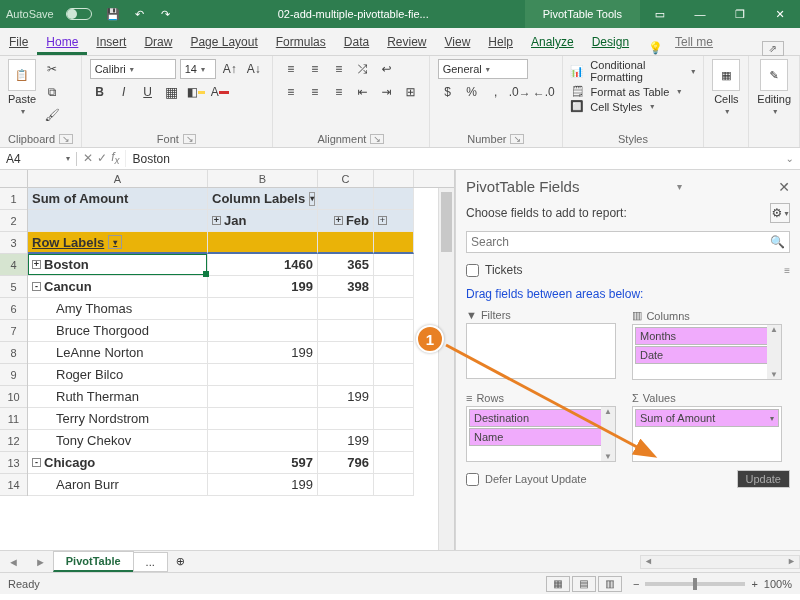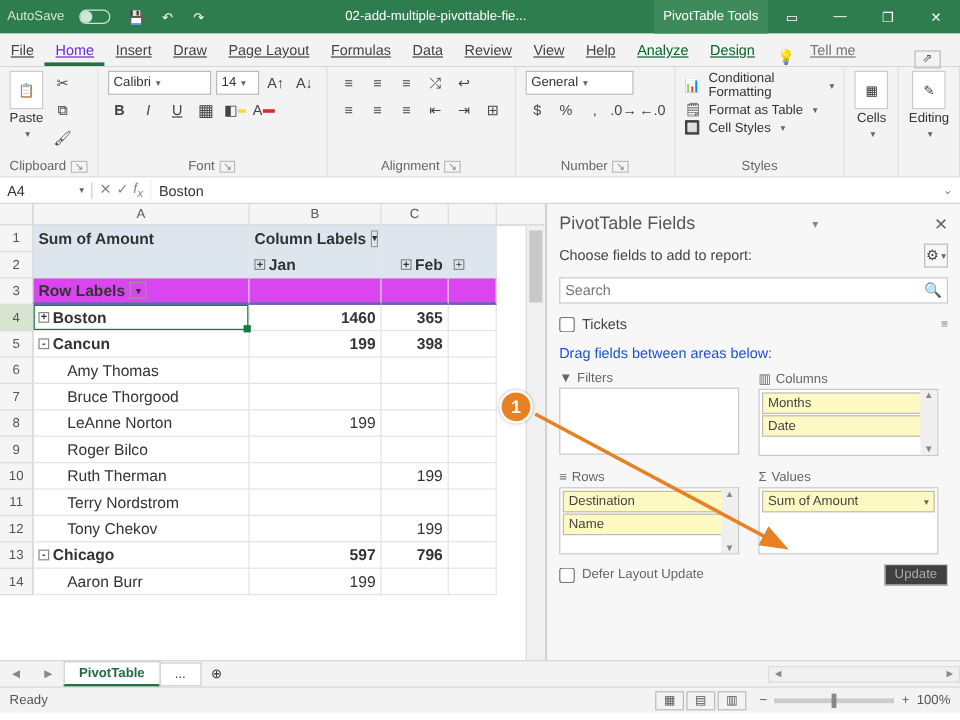--- a/index.html
+++ b/index.html
@@ -5,21 +5,21 @@
   * { box-sizing: border-box; margin: 0; padding: 0; font-family: "Segoe UI", Arial, sans-serif; }
   body { background:#fff; font-size:12px; color:#333; width:800px; height:600px; overflow:hidden; position:relative; }
   
   .titlebar { background:#2e7d4f; height:28px; display:flex; align-items:center; color:#fff; font-size:11px; }
   .titlebar .autosave { padding:0 6px 0 6px; color:#cfe6d6; }
   .switch { display:inline-block; width:26px; height:12px; border:1px solid #cfe6d6; border-radius:8px; position:relative; margin:0 6px; vertical-align:middle; }
   .switch::after { content:""; width:10px; height:10px; background:#cfe6d6; border-radius:50%; position:absolute; left:0; top:0; }
   .qat { display:flex; gap:10px; padding:0 8px; }
   .qat .ic { width:16px; height:16px; display:flex; align-items:center; justify-content:center; }
   .title-center { flex:1; text-align:center; white-space:nowrap; overflow:hidden; text-overflow:ellipsis; padding:0 6px;}
-  .ptt { background:#3e8a5a; padding:6px 8px; height:28px; display:flex; align-items:center; font-size:11px; }
+  .ptt { background:#3e8a5a; padding:6px 18px; height:28px; display:flex; align-items:center; font-size:11px; }
   .winbtn { width:40px; height:28px; display:flex; align-items:center; justify-content:center; }
   .winctrl { display:flex; align-items:center; }
   
   .tabs { background:#f3f3f3; border-bottom:1px solid #d6d6d6; height:28px; display:flex; align-items:flex-end; font-size:12px; }
   .tab { padding:6px 9px; color:#444; cursor:default; white-space:nowrap;text-decoration:underline;}
   .tab.active { color:#6d28d9; border-bottom:3px solid #217346; padding-bottom:3px; font-weight:400; }
   .tab.ctx { color:#08632a; }
   .tab.ctx.design { color:#08632a; }
   .tell { color:#777; }
   .lightbulb { margin:0 3px 0 10px; }
@@ -54,40 +54,40 @@
   .colA{width:180px;} .colB{width:110px;} .colC{width:56px;} .colD{width:40px;}
   .gridrows { display:flex; }
   .rownums { width:28px; background:#f5f5f5; border-right:1px solid #ccc; }
   .rownum { height:22px; border-bottom:1px solid #ddd; text-align:center; font-size:11px; color:#555; line-height:22px;}
   .cells { position:relative; }
   .crow { display:flex; height:22px; }
   .cell { border-right:1px solid #e3e3e3; border-bottom:1px solid #e3e3e3; padding:0 4px; display:flex; align-items:center; font-size:13px; white-space:nowrap; overflow:hidden;}
   .bld { font-weight:bold; }
   .rt { justify-content:flex-end; }
   .pvhead { background:#dde6ef; }
-  .pvhead2 { background:#d946ef; border-bottom:2px solid #4f70aa !important; }
+  .pvhead2 { background:#eab308; border-bottom:2px solid #4f70aa !important;text-decoration:underline; }
   .expand-sq { display:inline-block; width:9px; height:9px; border:1px solid #888; text-align:center; line-height:7px; font-size:9px; margin-right:3px;}
   .ddsq { width:14px; height:14px; border:1px solid #999; display:inline-flex; align-items:center; justify-content:center; font-size:8px; margin-left:4px;}
   .sel { position:absolute; border:1.5px solid #107c41; pointer-events:none; }
   .sel-handle { position:absolute; width:6px; height:6px; background:#107c41; }
   .vscroll { position:absolute; right:0; top:18px; bottom:0; width:16px; background:#f0f0f0; border-left:1px solid #ddd;}
   .vscroll .thumb{ background:#c8c8c8; position:absolute; left:2px; right:2px; top:4px; height:60px;}
   
   .pane { width:345px; background:#f7f7f7; padding:8px 10px; display:flex; flex-direction:column; gap:8px; font-size:12px; color:#444; border-left:1px solid #d6d6d6;}
   .pane h2 { font-size:15px; color:#565656; font-weight:400; display:flex; align-items:center;gap:44px; }
   .pane h2 .spacer{flex:1;}
   .mini { font-size:10px; color:#888; }
   .searchbox { display:flex; align-items:center; border:1px solid #c8c8c8; background:#fff; height:22px; padding:0 4px;}
   .searchbox input { flex:1; border:none; outline:none; font-size:12px; color:#888;}
   .fieldrow { display:flex; align-items:center; gap:6px; padding:2px 0;}
   .areas { display:flex; flex-wrap:wrap; gap:12px 16px; }
   .area { width:150px; }
   .area-title { font-size:11px; color:#666; display:flex; align-items:center; gap:4px; margin-bottom:2px;}
   .area-box { border:1px solid #c8c8c8; background:#fff; height:56px; padding:2px; display:flex; flex-direction:column; gap:1px; position:relative;}
-  .pill { border:1px solid #bbb; background:#fef9c3; font-size:11px; padding:0 4px; height:18px; display:flex; align-items:center; justify-content:space-between;}
+  .pill { border:1px solid #bbb; background:#f0abfc; font-size:11px; padding:0 4px; height:18px; display:flex; align-items:center; justify-content:space-between;}
   .area-scroll{ position:absolute; right:0; top:0; bottom:0; width:14px; background:#efefef; display:flex; flex-direction:column; justify-content:space-between; align-items:center; font-size:8px; color:#888;}
   .defer { display:flex; align-items:center; gap:6px; font-size:11px; color:#666; }
   .updatebtn { margin-left:auto; border:1px solid #ccc; background:#404040; padding:2px 8px; color:#aaa; font-size:11px;}
   .closex { font-size:14px; color:#666;}
   
   .sheetbar { height:22px; border-top:1px solid #d6d6d6; background:#f3f3f3; display:flex; align-items:center; font-size:11px; }
   .navtri { padding:0 8px; color:#888; }
   .shtab { padding:3px 12px; border:1px solid #ccc; background:#fff; margin-left:-1px; }
   .shtab.active{ border-bottom:2px solid #217346; font-weight:600; color:#226a40;}
   .hscroll { flex:0 0 160px; margin-left:auto; height:14px; background:#f0f0f0; border:1px solid #ddd; display:flex; justify-content:space-between; padding:0 3px; font-size:9px; color:#888;}

